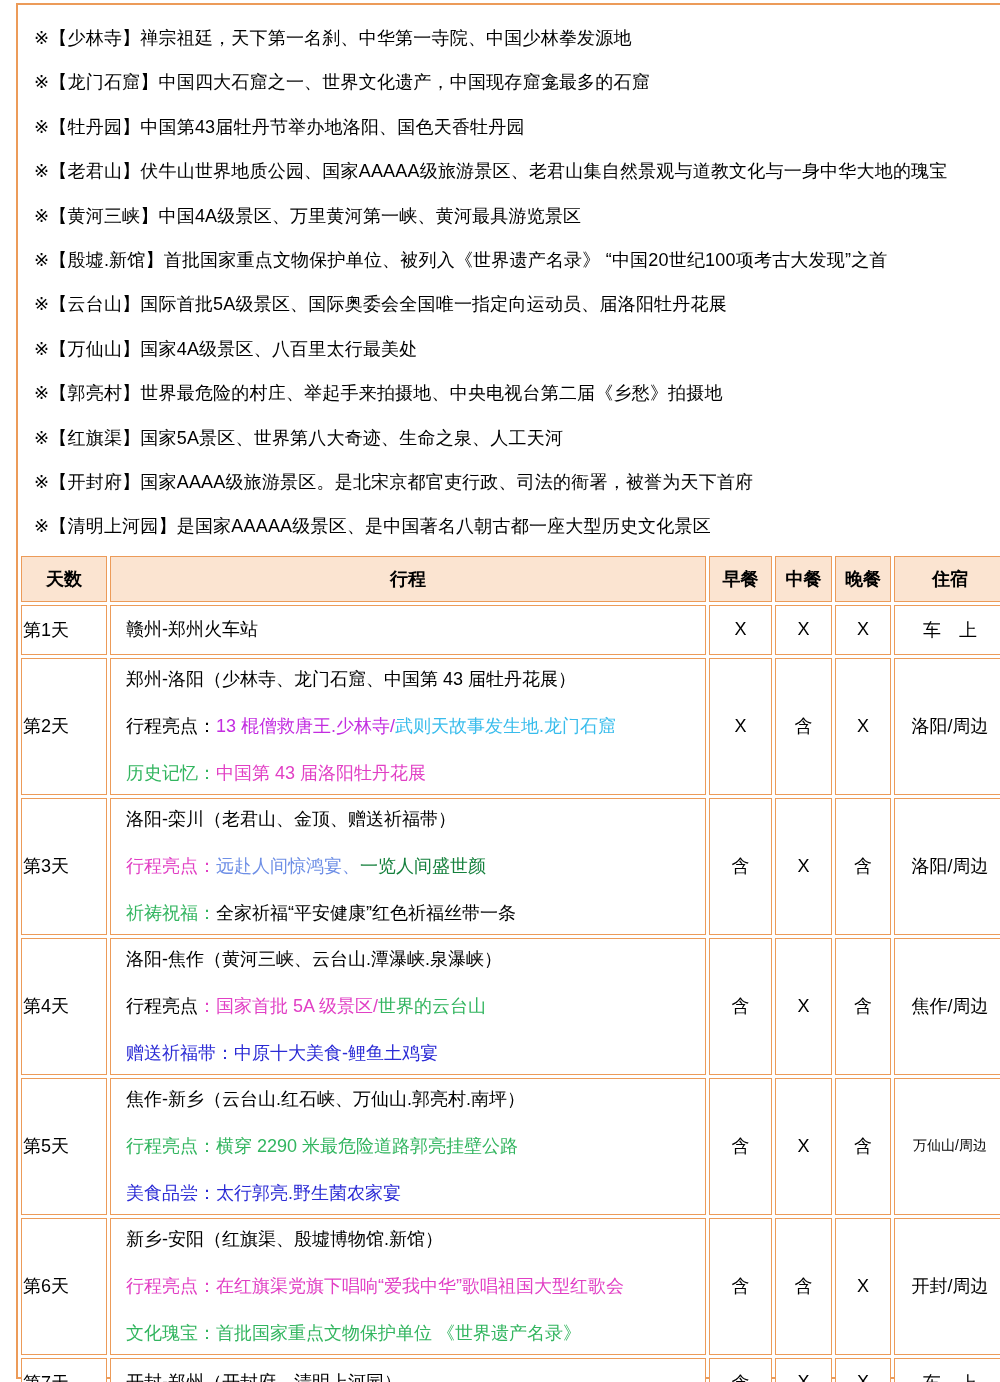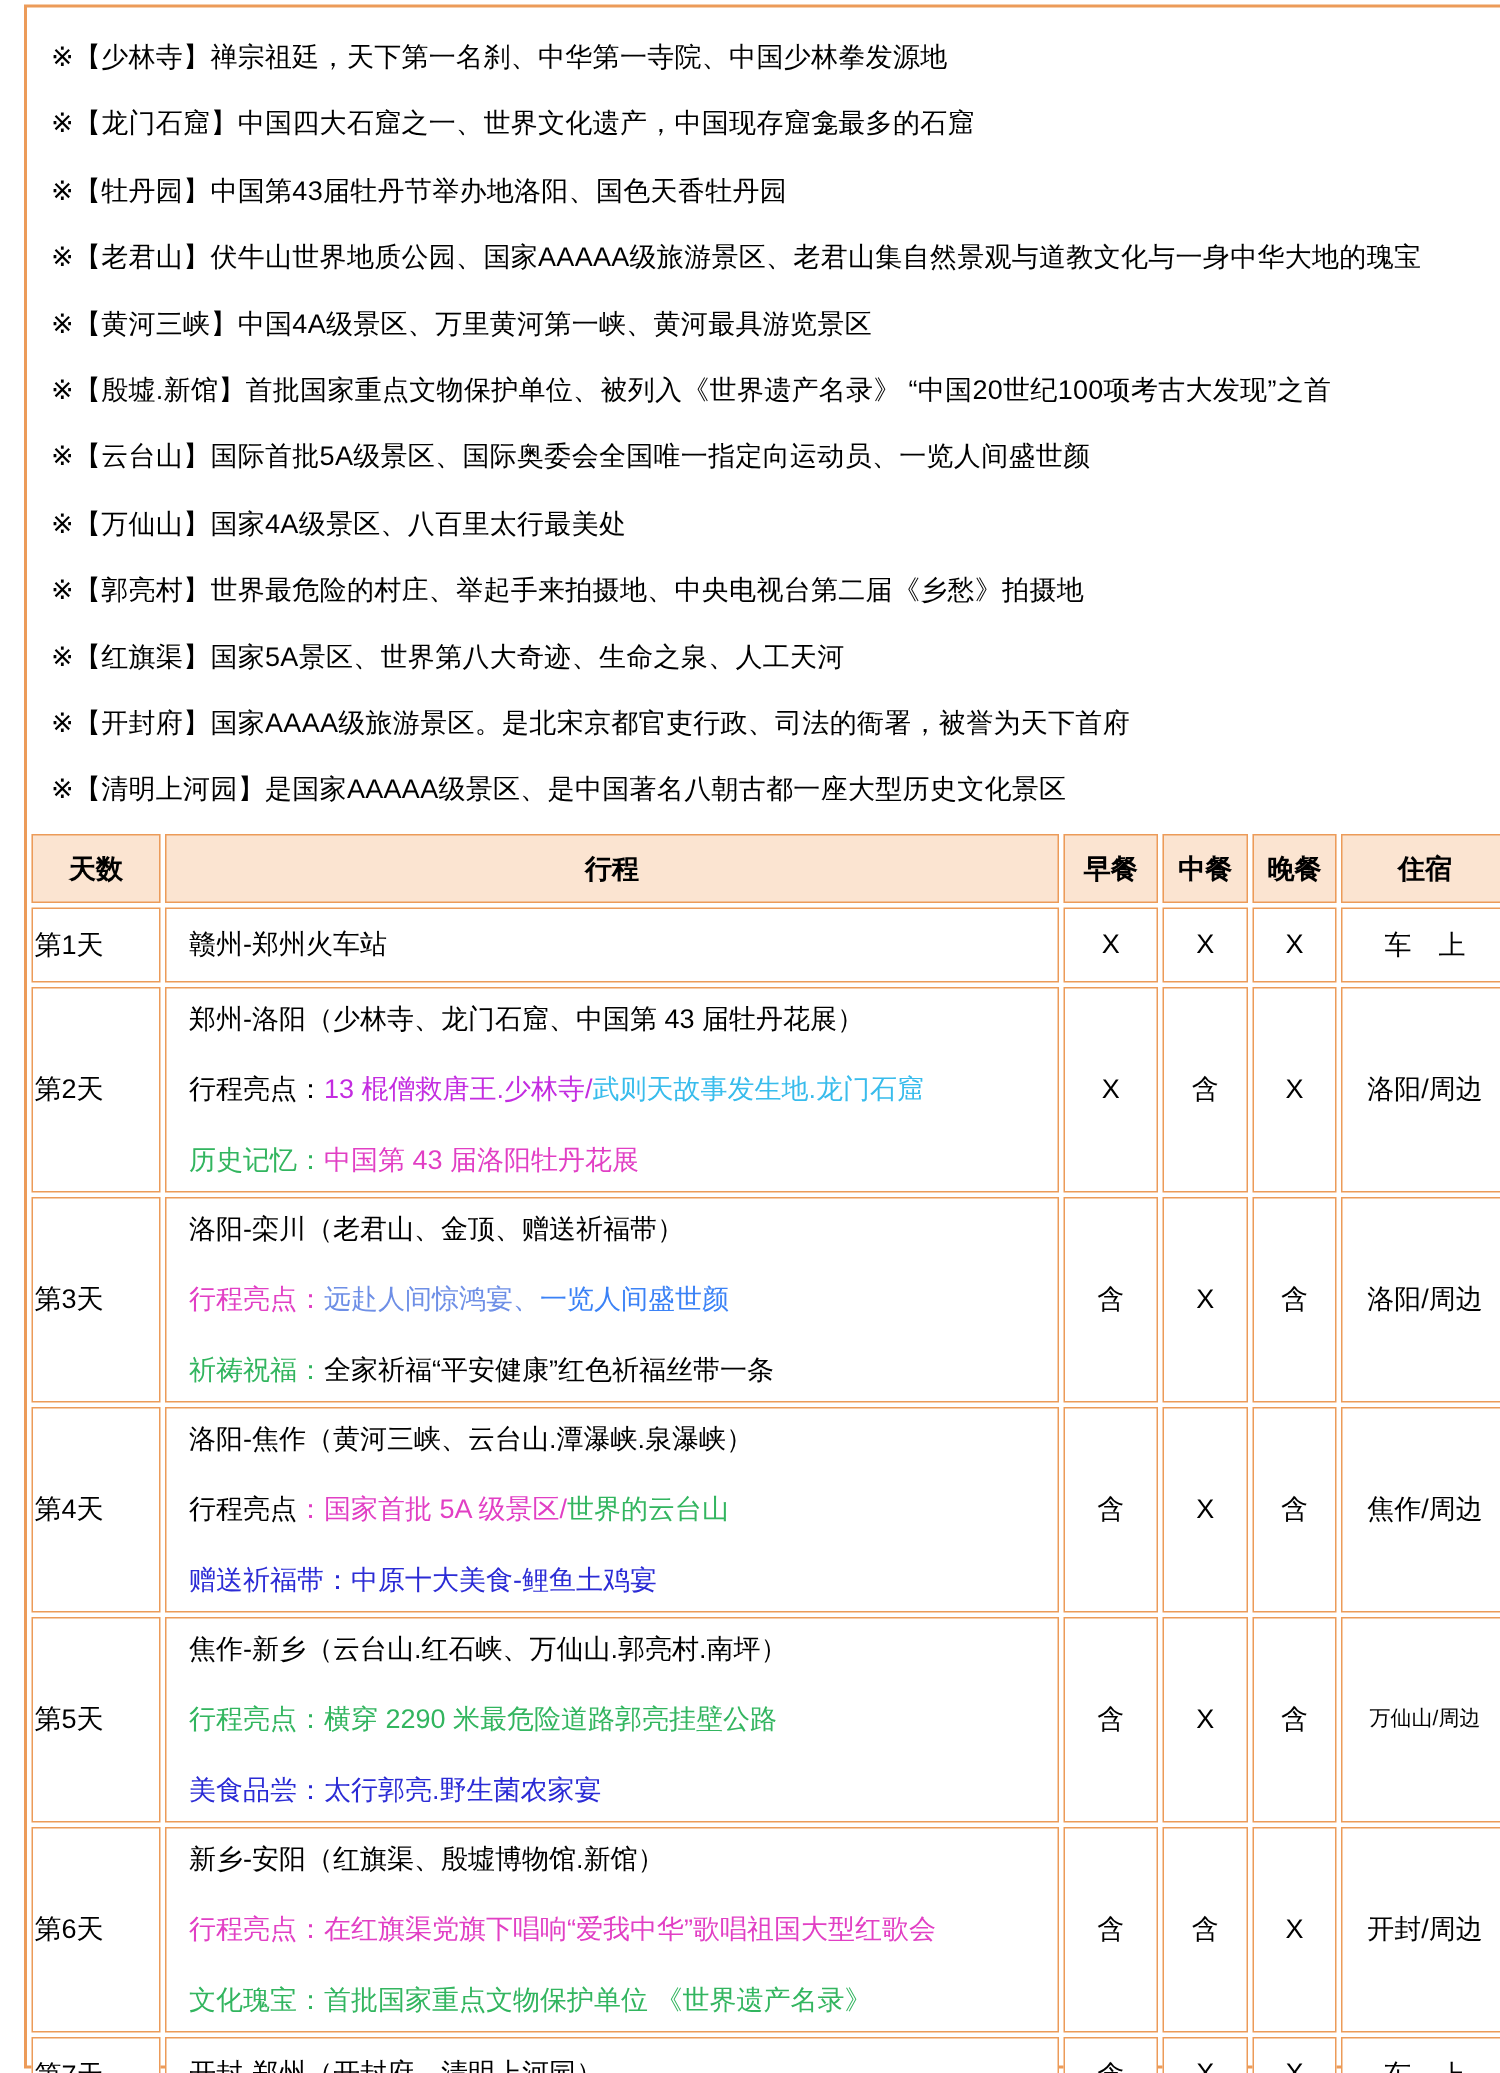--- a/index.html
+++ b/index.html
@@ -24,21 +24,21 @@
 <body>
 
 <div class="doc">
   <div class="intro">
       <div class="intro-line">※【少林寺】禅宗祖廷，天下第一名刹、中华第一寺院、中国少林拳发源地</div>
       <div class="intro-line">※【龙门石窟】中国四大石窟之一、世界文化遗产，中国现存窟龛最多的石窟</div>
       <div class="intro-line">※【牡丹园】中国第43届牡丹节举办地洛阳、国色天香牡丹园</div>
       <div class="intro-line">※【老君山】伏牛山世界地质公园、国家AAAAA级旅游景区、老君山集自然景观与道教文化与一身中华大地的瑰宝</div>
       <div class="intro-line">※【黄河三峡】中国4A级景区、万里黄河第一峡、黄河最具游览景区</div>
       <div class="intro-line">※【殷墟.新馆】首批国家重点文物保护单位、被列入《世界遗产名录》 “中国20世纪100项考古大发现”之首</div>
-      <div class="intro-line">※【云台山】国际首批5A级景区、国际奥委会全国唯一指定向运动员、一览人间盛世颜</div>
+      <div class="intro-line">※【云台山】国际首批5A级景区、国际奥委会全国唯一指定向运动员、届洛阳牡丹花展</div>
       <div class="intro-line">※【万仙山】国家4A级景区、八百里太行最美处</div>
       <div class="intro-line">※【郭亮村】世界最危险的村庄、举起手来拍摄地、中央电视台第二届《乡愁》拍摄地</div>
       <div class="intro-line">※【红旗渠】国家5A景区、世界第八大奇迹、生命之泉、人工天河</div>
       <div class="intro-line">※【开封府】国家AAAA级旅游景区。是北宋京都官吏行政、司法的衙署，被誉为天下首府</div>
       <div class="intro-line">※【清明上河园】是国家AAAAA级景区、是中国著名八朝古都一座大型历史文化景区</div>
     </div>
   <table class="itin">
     <colgroup>
       <col style="width:86px">
       <col style="width:596px">
@@ -77,21 +77,21 @@
           </td>
           <td class="meal-cell">X</td>
           <td class="meal-cell">含</td>
           <td class="meal-cell">X</td>
           <td class="stay-cell">洛阳/周边</td>
         </tr>
         <tr style="height: 134px;">
           <td class="day-cell">第3天</td>
           <td class="it-cell">
             <div class="it-line"><span style="color: rgb(0, 0, 0);">洛阳-栾川（老君山、金顶、赠送祈福带）</span></div>
-            <div class="it-line"><span style="color: rgb(225, 63, 196);">行程亮点：</span><span style="color: rgb(110, 143, 230);">远赴人间惊鸿宴、</span><span style="color: #3b82f6;">一览人间盛世颜</span></div>
+            <div class="it-line"><span style="color: rgb(225, 63, 196);">行程亮点：</span><span style="color: rgb(110, 143, 230);">远赴人间惊鸿宴、</span><span style="color: #15803d;">一览人间盛世颜</span></div>
             <div class="it-line"><span style="color: rgb(50, 181, 95);">祈祷祝福：</span><span style="color: rgb(0, 0, 0);">全家祈福“平安健康”红色祈福丝带一条</span></div>
           </td>
           <td class="meal-cell">含</td>
           <td class="meal-cell">X</td>
           <td class="meal-cell">含</td>
           <td class="stay-cell">洛阳/周边</td>
         </tr>
         <tr style="height: 134px;">
           <td class="day-cell">第4天</td>
           <td class="it-cell">

